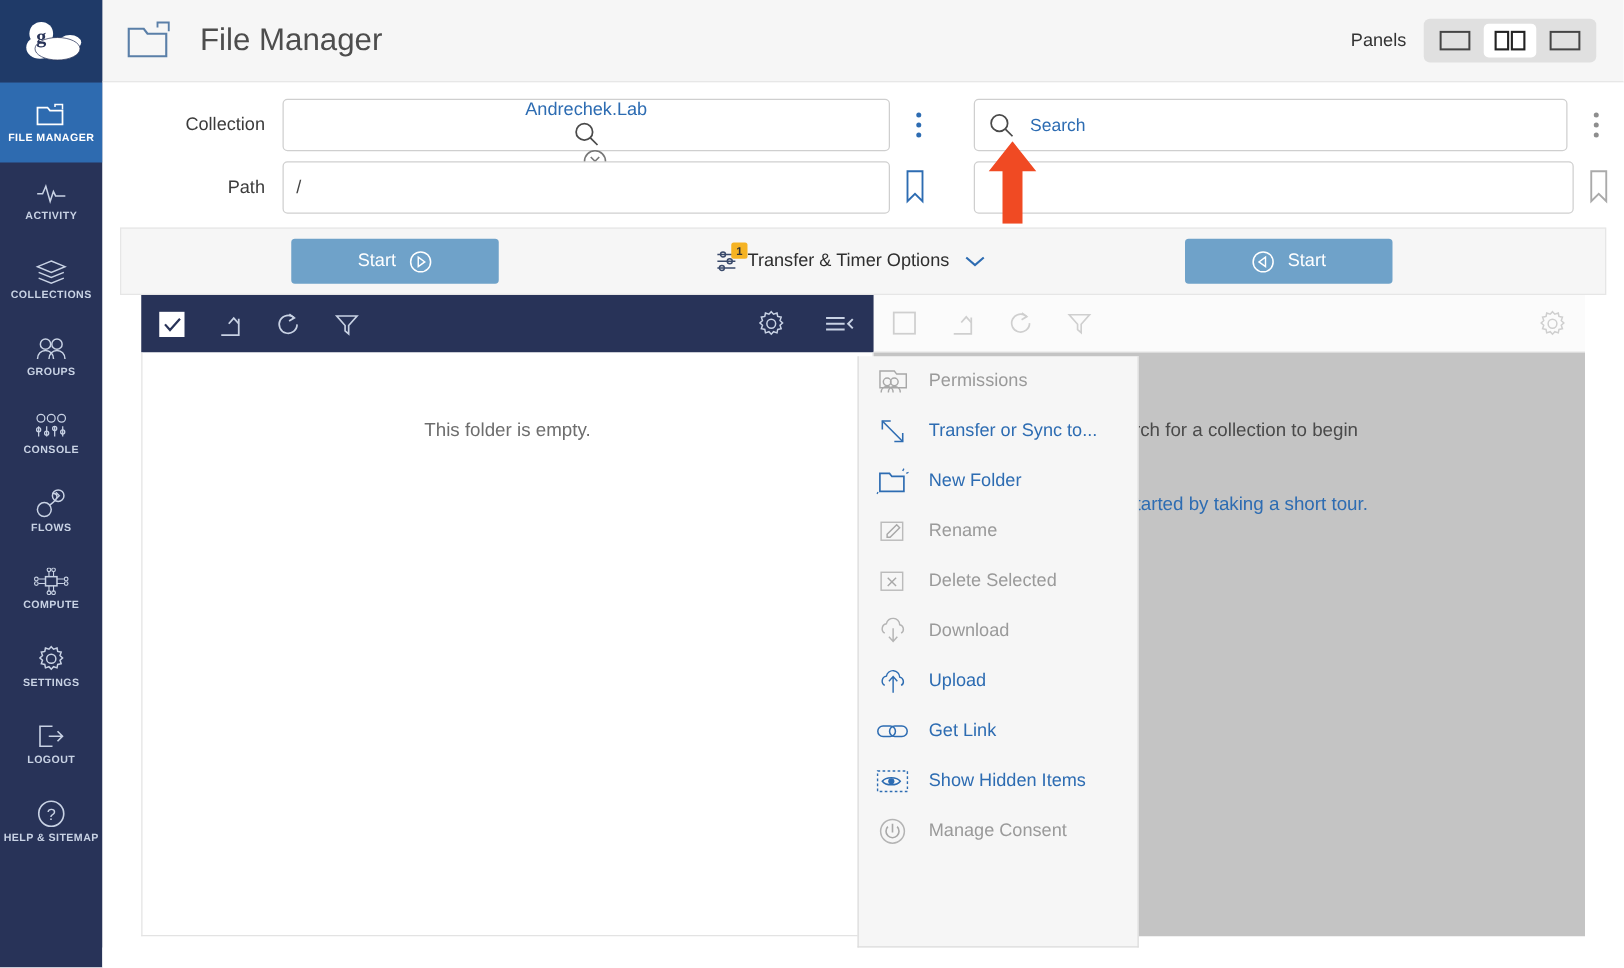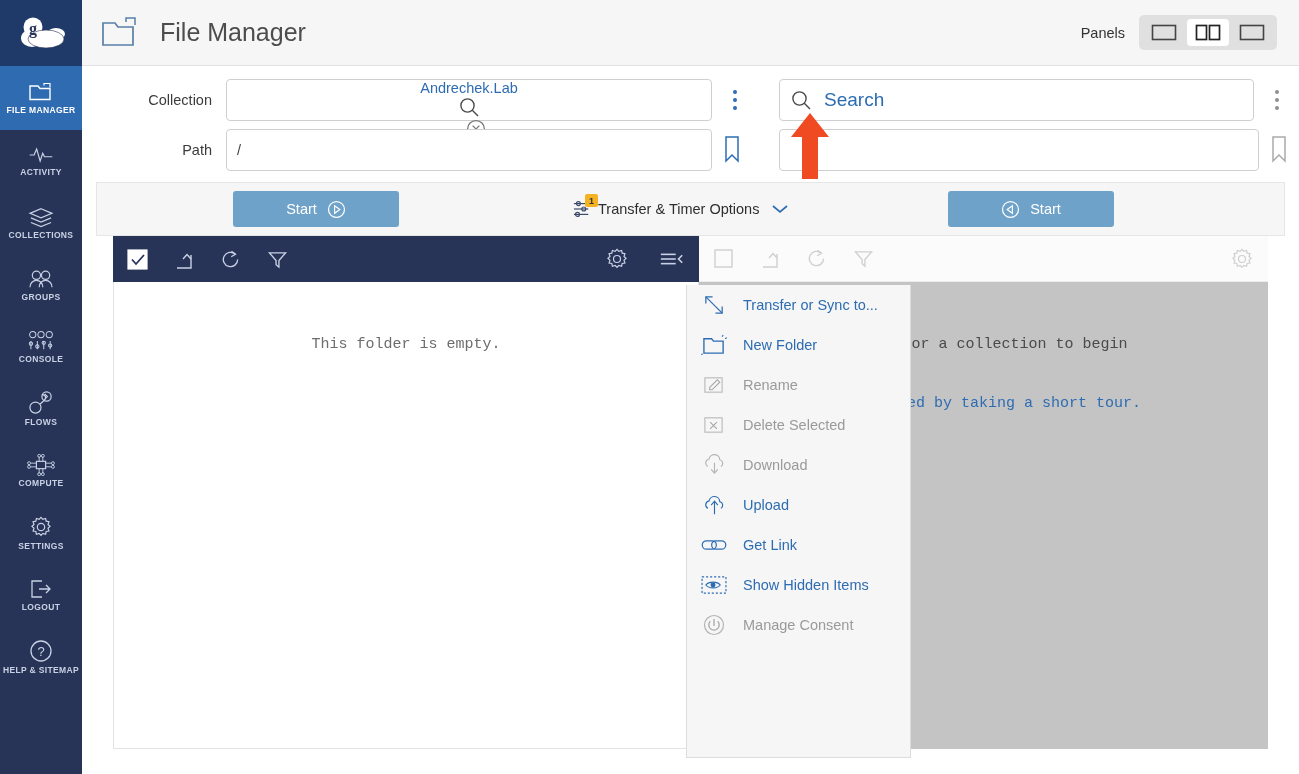--- a/index.html
+++ b/index.html
@@ -73,21 +73,21 @@
   .fbox {
     height:42px; border:1px solid #cfcfcf; border-radius:4px; background:#fff;
     display:flex; align-items:center; padding:0 10px; position:relative;
   }
   .fbox.collection { width:486px;flex-direction:column; }
   .fbox.path { width:486px; }
   .fbox.search { width:500px; }
   .fbox.search2 { width:500px; }
   .fval { font-size:14.5px; color:#2d6cb2; flex:1; }
   .fval.path { color:#444; }
-  .fplace { font-size:19px; color:#2d6cb2; }
+  .fplace { font-size:14px; color:#2d6cb2; }
   .fbox .ic { display:flex; align-items:center; cursor:pointer; }
   .kebab {
     width:26px; display:flex; flex-direction:column; align-items:center;
     gap:4px; cursor:pointer; margin:0 10px;
   }
   .kebab i { width:4px; height:4px; border-radius:50%; background:#2d6cb2; display:block; }
   .kebab.gray i { background:#8e8e8e; }
   .bookmark { margin:0 10px; cursor:pointer; display:flex; align-items:center; }
 
   .row-wrap { display:flex; align-items:flex-end;padding-left:38px; }
@@ -114,21 +114,21 @@
   }
   .badge {
     position:absolute; left:13px; top:-6px;
     background:#f5b324; color:#333; font-size:9px; font-weight:700;
     border-radius:2px; width:13px; height:13px;
     display:flex; align-items:center; justify-content:center;
   }
   .t-icon-wrap { position:relative; display:flex; align-items:center; }
 
   
-  .panes { display:flex; margin:0 31px;font-family:Liberation Mono, monospace; }
+  .panes { display:flex; margin:0 31px; }
   .pane-left { width:590px; }
   .pane-right { width:573px; margin-left:0; }
 
   .pane-toolbar {
     height:46px; display:flex; align-items:center; padding:0 14px;
   }
   .pane-toolbar.dark { background:#283358; }
   .pane-toolbar.light { background:#fbfbfb; border-bottom:1px solid #ececec;}
   .tb-icons { display:flex; align-items:center; gap:26px; }
   .tb-right { margin-left:auto; display:flex; align-items:center; gap:30px; }
@@ -523,20 +523,31 @@
           </div>
         </div>
         <div class="pane-body gray">
           <div class="rp-line1">Search for a collection to begin</div>
           <div class="rp-line2">Get started by taking a short tour.</div>
         </div>
       </div>
     </div>
 
     <div class="menu">
+      <div class="menu-item disabled">
+        <span class="mi-icon">
+          <svg width="25" height="22" viewBox="0 0 26 23">
+            <path d="M2 3h12l2 2.5h8V17H2z" fill="none" stroke="#a8a8a8" stroke-width="1.2"></path>
+            <circle cx="8" cy="12" r="3.2" fill="none" stroke="#a8a8a8" stroke-width="1.2"></circle>
+            <circle cx="14" cy="12" r="3.2" fill="none" stroke="#a8a8a8" stroke-width="1.2"></circle>
+            <path d="M3 21c0-3.2 2.2-5.2 5-5.2s5 2 5 5.2M9 21c0-3.2 2.2-5.2 5-5.2s5 2 5 5.2" fill="none" stroke="#a8a8a8" stroke-width="1.2"></path>
+          </svg>
+        </span>
+        <span>Permissions</span>
+      </div>
 
       <div class="menu-item enabled">
         <span class="mi-icon">
           <svg width="25" height="24" viewBox="0 0 26 25">
             <path d="M4 4l17 17" stroke="#2d6cb2" stroke-width="1.3"></path>
             <path d="M4 11V4h7" fill="none" stroke="#2d6cb2" stroke-width="1.3"></path>
             <path d="M21 14v7h-7" fill="none" stroke="#2d6cb2" stroke-width="1.3"></path>
           </svg>
         </span>
         <span>Transfer or Sync to...</span>

